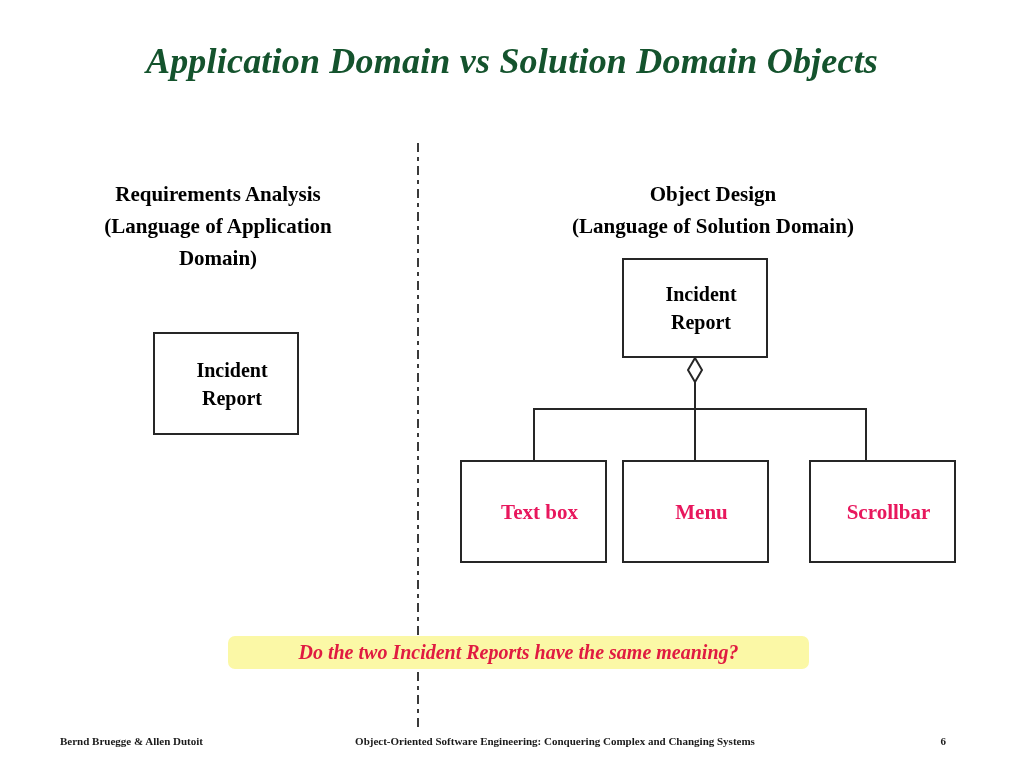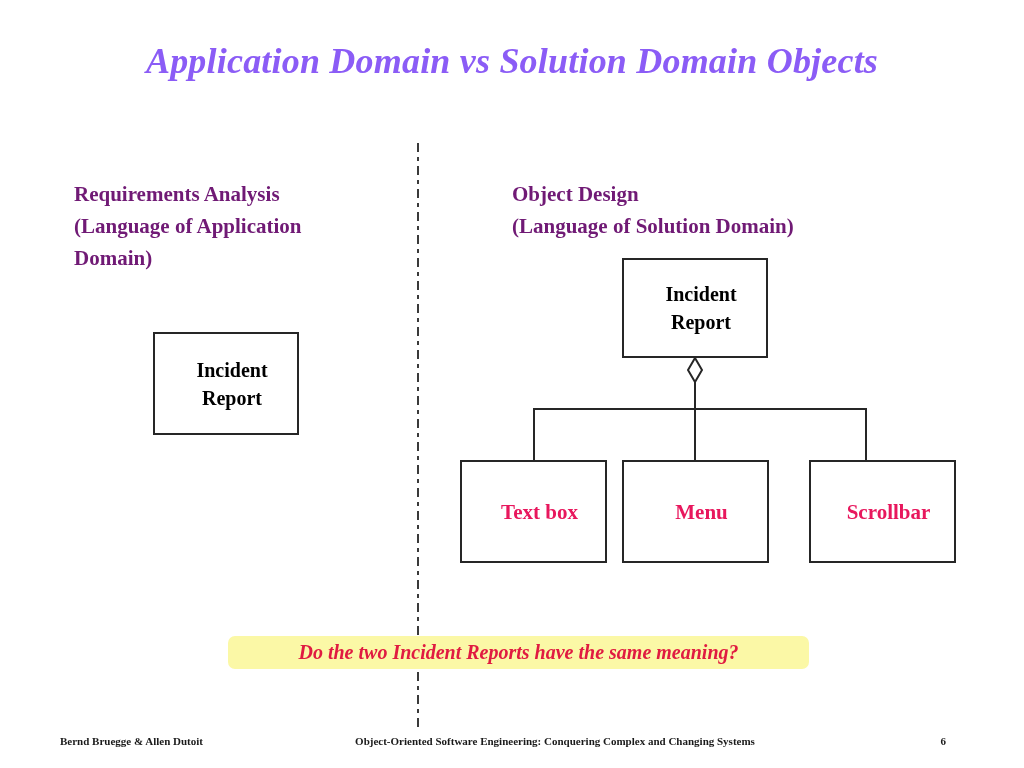--- a/index.html
+++ b/index.html
@@ -19,21 +19,21 @@
   
   #slide-title {
     position: absolute;
     left: 0;
     top: 40px;
     width: 1024px;
     text-align: center;
     font-size: 36px;
     font-weight: bold;
     font-style: italic;
-    color: #8b5cf6;
+    color: #14532d;
     letter-spacing: 0.2px;
     white-space: nowrap;
   }
 
   
   #divider {
     position: absolute;
     left: 417px;
     top: 143px;
     width: 2px;
@@ -48,22 +48,22 @@
     background-size: 2px 23px;
     background-repeat: repeat-y;
   }
 
   
   .column-heading {
     position: absolute;
     font-size: 21px;
     font-weight: bold;
     line-height: 32px;
-    text-align: left;
-    color: #701a75;
+    text-align: center;
+    color: #000000;
   }
   #heading-left {
     left: 74px;
     top: 178px;
     width: 288px;
   }
   #heading-right {
     left: 512px;
     top: 178px;
     width: 402px;

